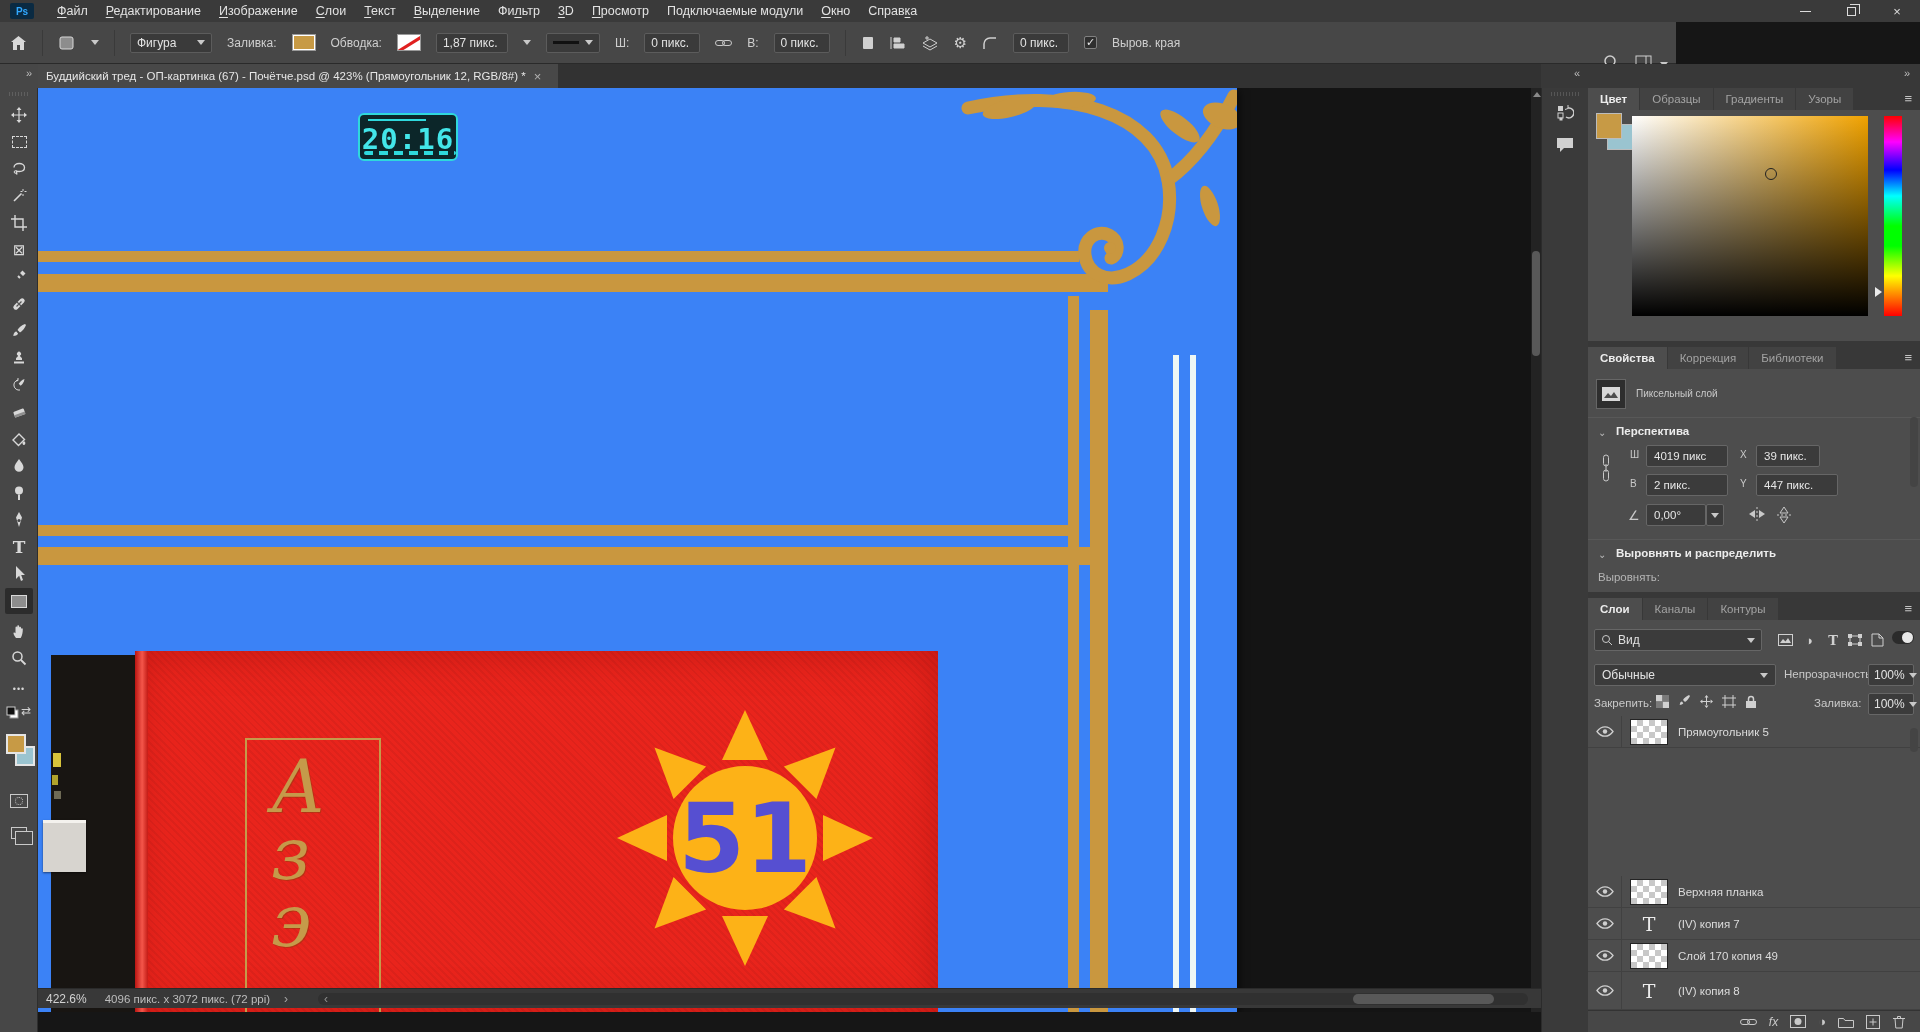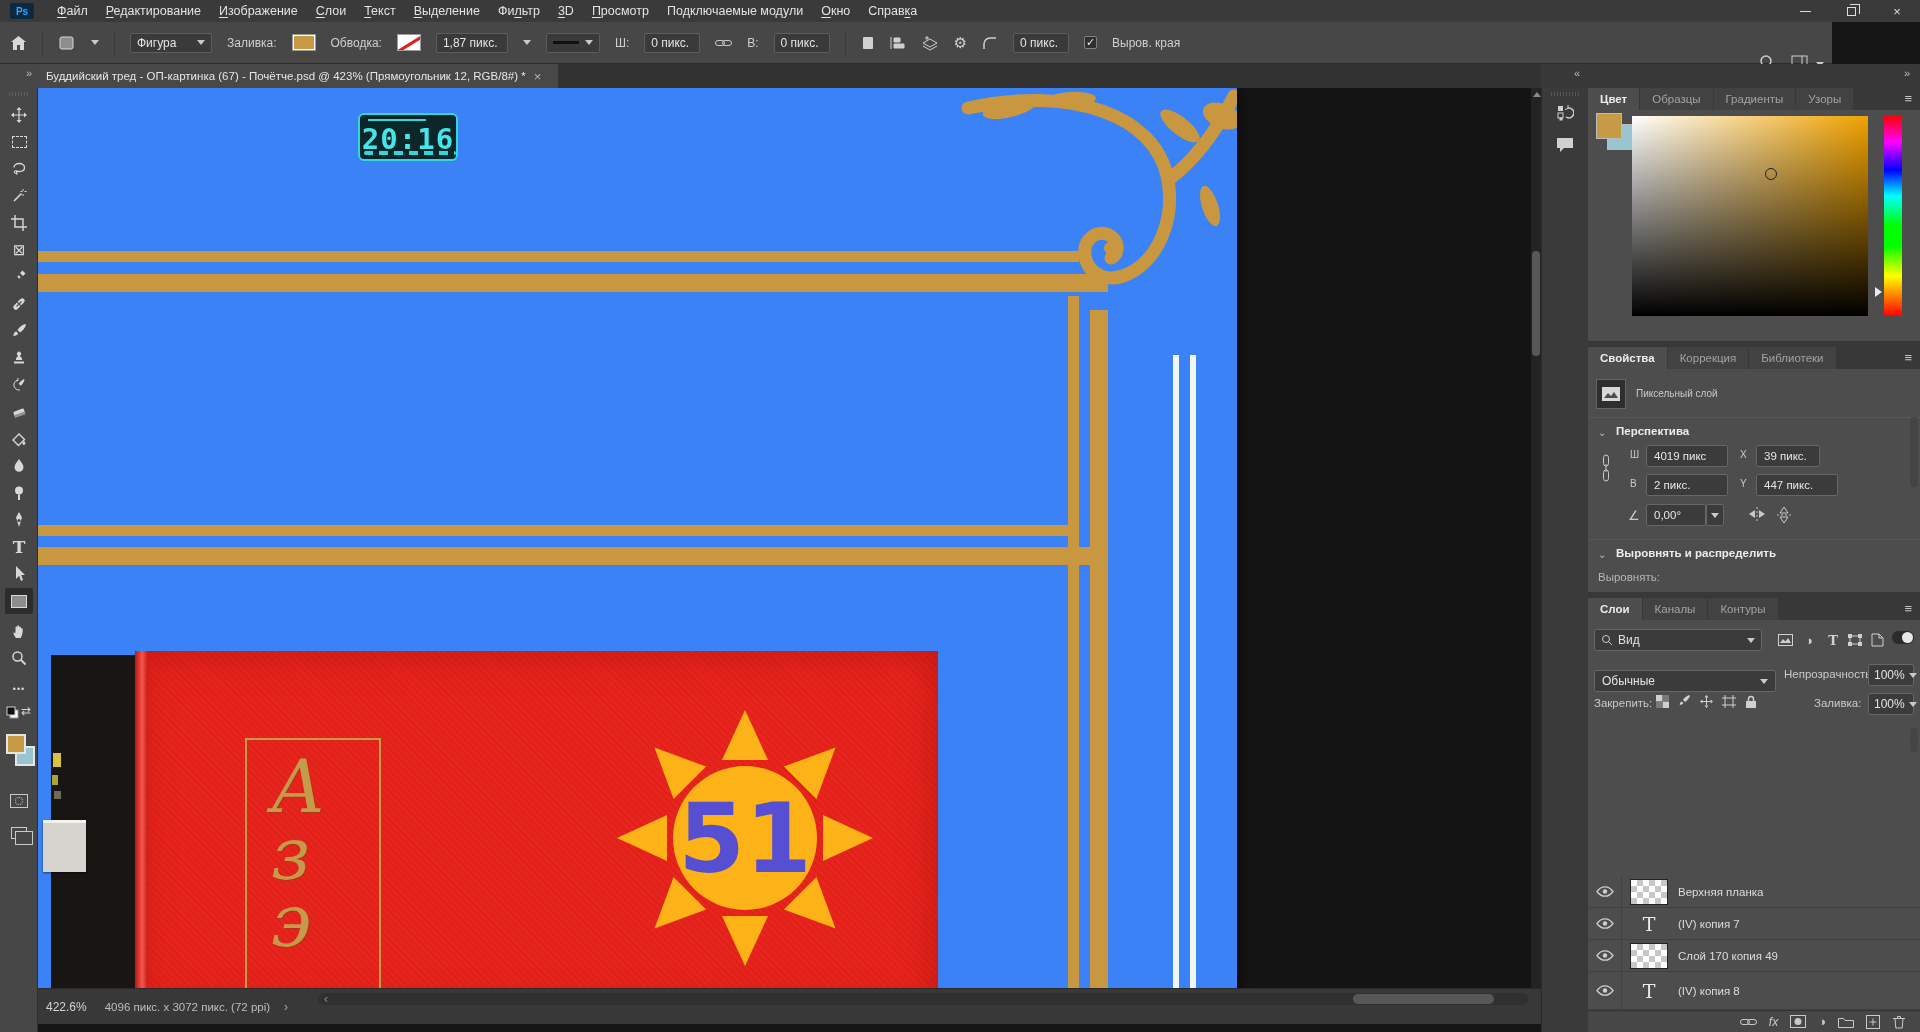--- a/index.html
+++ b/index.html
@@ -12,21 +12,21 @@
   .ps-logo{width:24px;height:16px;margin:0 14px 0 10px;background:#0a2a42;color:#31a8ff;
            font-size:10px;font-weight:bold;display:flex;align-items:center;justify-content:center;border-radius:2px;}
   .menu-item{padding:0 9px;color:#e2e2e2;font-size:12.5px;line-height:22px;cursor:default;}
   .menu-item u{text-underline-offset:2px;}
   .win-controls{margin-left:auto;display:flex;height:22px;}
   .win-btn{width:46px;height:22px;display:flex;align-items:center;justify-content:center;color:#dcdcdc;font-size:13px;}
   .minimize-glyph{width:11px;height:1px;background:#dcdcdc;display:block;}
   .restore-glyph{width:9px;height:9px;border:1px solid #dcdcdc;position:relative;display:block;}
   .restore-glyph:before{content:"";position:absolute;left:2px;top:-4px;width:9px;height:9px;border:1px solid #dcdcdc;border-left:none;border-bottom:none;}
   
-  .optionsbar{left:0;top:22px;width:1832px;height:42px;background:#474747;border-bottom:1px solid #2a2a2a;
+  .optionsbar{left:0;top:22px;width:1676px;height:42px;background:#474747;border-bottom:1px solid #2a2a2a;
               display:flex;align-items:center;gap:15px;padding-left:10px;}
   .opt-sep{width:1px;height:26px;background:#3a3a3a;}
   .opt-label{color:#cfcfcf;}
   .opt-field{background:#3a3a3a;border:1px solid #5c5c5c;border-radius:2px;height:20px;line-height:18px;
              padding:0 6px;color:#e3e3e3;min-width:46px;text-align:left;}
   .dd-arrow{width:0;height:0;border-left:4px solid transparent;border-right:4px solid transparent;border-top:5px solid #c9c9c9;display:inline-block;}
   .swatch{width:24px;height:17px;border:1px solid #9a9a9a;box-shadow:inset 0 0 0 1px #fff;}
   .swatch-none{background:#fff;position:relative;overflow:hidden;}
   .swatch-none:before{content:"";position:absolute;left:-3px;top:7px;width:32px;height:3px;background:#e02020;transform:rotate(-32deg);}
   .checkbox{width:13px;height:13px;background:#2f2f2f;border:1px solid #808080;border-radius:2px;color:#e8e8e8;
@@ -76,21 +76,21 @@
   .paper{left:5px;top:732px;width:43px;height:52px;background:#d7d4cf;border-top:3px solid #f4f2ee;box-shadow:0 1px 2px rgba(0,0,0,.5);}
   .fleck{position:absolute;}
   .vscroll{left:1493px;top:0;width:10px;height:924px;background:#232323;}
   .vscroll-thumb{left:1494px;top:163px;width:8px;height:105px;background:#585858;border-radius:4px;}
   .scroll-arrow{width:0;height:0;border-left:4px solid transparent;border-right:4px solid transparent;}
   
   .sidecol{left:1541px;top:88px;width:47px;height:944px;background:#3a3a3a;border-left:1px solid #2b2b2b;}
   .sidecol-grip{left:1551px;top:92px;width:28px;height:4px;background:repeating-linear-gradient(90deg,#565656 0 1px,transparent 1px 3px);}
   .sidecol-btn{left:1550px;width:30px;height:26px;display:flex;align-items:center;justify-content:center;}
   
-  .statusbar{left:38px;top:988px;width:1503px;height:36px;background:#383838;display:flex;align-items:center;border-top:1px solid #2a2a2a;}
+  .statusbar{left:38px;top:988px;width:1503px;height:20px;background:#383838;display:flex;align-items:center;border-top:1px solid #2a2a2a;}
   .status-zoom{margin-left:8px;color:#d2d2d2;font-size:12px;}
   .status-info{margin-left:18px;color:#bdbdbd;font-size:11.5px;}
   .status-chev{margin-left:14px;color:#a5a5a5;font-size:12px;}
   .hscroll-track{position:absolute;left:280px;top:4px;width:1210px;height:12px;background:#303030;border-radius:6px;}
   .hscroll-thumb{position:absolute;left:1315px;top:5px;width:141px;height:10px;background:#585858;border-radius:5px;}
   
   .dock{left:1588px;top:88px;width:332px;height:944px;background:#383838;}
   .panel{position:absolute;left:0;width:332px;background:#4d4d4d;}
   .ptabs{position:absolute;left:0;top:0;width:332px;height:22px;background:#383838;display:flex;}
   .ptab{padding:0 12px;line-height:22px;font-size:11.5px;color:#a3a3a3;background:#424242;margin-right:1px;}
@@ -114,21 +114,21 @@
   .chev{color:#b9b9b9;font-size:10px;}
   .divline{position:absolute;left:0;width:332px;height:1px;background:#3e3e3e;border-bottom:1px solid #585858;}
   .pscroll{position:absolute;right:2px;width:8px;background:#444;border-radius:4px;}
   
   .lsearch{position:absolute;left:6px;top:31px;width:168px;height:22px;background:#3b3b3b;border:1px solid #666;border-radius:2px;
            display:flex;align-items:center;padding:0 6px;gap:5px;color:#e0e0e0;}
   .ficon{position:absolute;top:34px;width:18px;height:16px;display:flex;align-items:center;justify-content:center;color:#d0d0d0;}
   .pill{position:absolute;left:304px;top:33px;width:22px;height:13px;background:#2b2b2b;border-radius:7px;}
   .pill i{position:absolute;right:1px;top:1px;width:11px;height:11px;background:#e8e8e8;border-radius:50%;}
   .blend-dd{position:absolute;left:6px;top:66px;width:182px;height:22px;background:#3b3b3b;border:1px solid #666;border-radius:2px;
-            color:#e3e3e3;line-height:20px;padding:0 7px;display:flex;align-items:center;margin-top:6px;}
+            color:#e3e3e3;line-height:20px;padding:0 7px;display:flex;align-items:center;}
   .small-dd{position:absolute;height:22px;background:#3b3b3b;border:1px solid #666;border-radius:2px;color:#e3e3e3;
             line-height:20px;padding:0 5px;display:flex;align-items:center;gap:4px;}
   .lockico{width:17px;height:15px;display:flex;align-items:center;justify-content:center;color:#cfcfcf;}
   .lrow{position:absolute;left:0;width:332px;height:32px;background:#4d4d4d;border-bottom:1px solid #414141;display:flex;align-items:center;}
   .leye{width:34px;display:flex;align-items:center;justify-content:center;border-right:1px solid #414141;height:100%;}
   .lthumb{width:38px;height:26px;margin-left:8px;}
   .tthumb{width:38px;height:26px;margin-left:8px;display:flex;align-items:center;justify-content:center;
           font-family:"DejaVu Serif",serif;font-size:19px;color:#ececec;border:none;background:none;}
   .lname{margin-left:10px;color:#dcdcdc;font-size:11.5px;white-space:nowrap;}
   .lbottom{position:absolute;left:0;top:412px;width:332px;height:22px;background:#474747;border-top:1px solid #333;
@@ -634,20 +634,30 @@
             <rect x="1" y="6" width="10" height="7" fill="#d0d0d0"></rect>
             <path d="M3.5 6V4a2.5 2.5 0 015 0v2" fill="none" stroke="#d0d0d0" stroke-width="1.5"></path>
           </svg>
       </span>
       <span class="abs" style="left:226px;top:99px;color:#c9c9c9;font-size:11.5px;">Заливка:</span>
       <span class="small-dd" style="left:280px;top:95px;width:46px;">
         <span>100%</span>
           <i class="dd-arrow"></i>
       </span>
 
+      <div class="lrow" style="top:118px;">
+        <span class="leye">
+            <svg width="18" height="11" viewBox="0 0 18 11">
+              <path d="M1 5.5C3.5 2 6 .8 9 .8s5.5 1.2 8 4.7c-2.5 3.5-5 4.7-8 4.7S3.5 9 1 5.5z" fill="none" stroke="#cfcfcf" stroke-width="1.3"></path>
+              <circle cx="9" cy="5.5" r="2.2" fill="#cfcfcf"></circle>
+            </svg>
+          </span>
+        <span class="lthumb checker"></span>
+        <span class="lname">Прямоугольник 5</span>
+      </div>
       <div class="lrow" style="top:278px;">
         <span class="leye">
             <svg width="18" height="11" viewBox="0 0 18 11">
               <path d="M1 5.5C3.5 2 6 .8 9 .8s5.5 1.2 8 4.7c-2.5 3.5-5 4.7-8 4.7S3.5 9 1 5.5z" fill="none" stroke="#cfcfcf" stroke-width="1.3"></path>
               <circle cx="9" cy="5.5" r="2.2" fill="#cfcfcf"></circle>
             </svg>
           </span>
         <span class="lthumb checker"></span>
         <span class="lname">Верхняя планка</span>
       </div>

